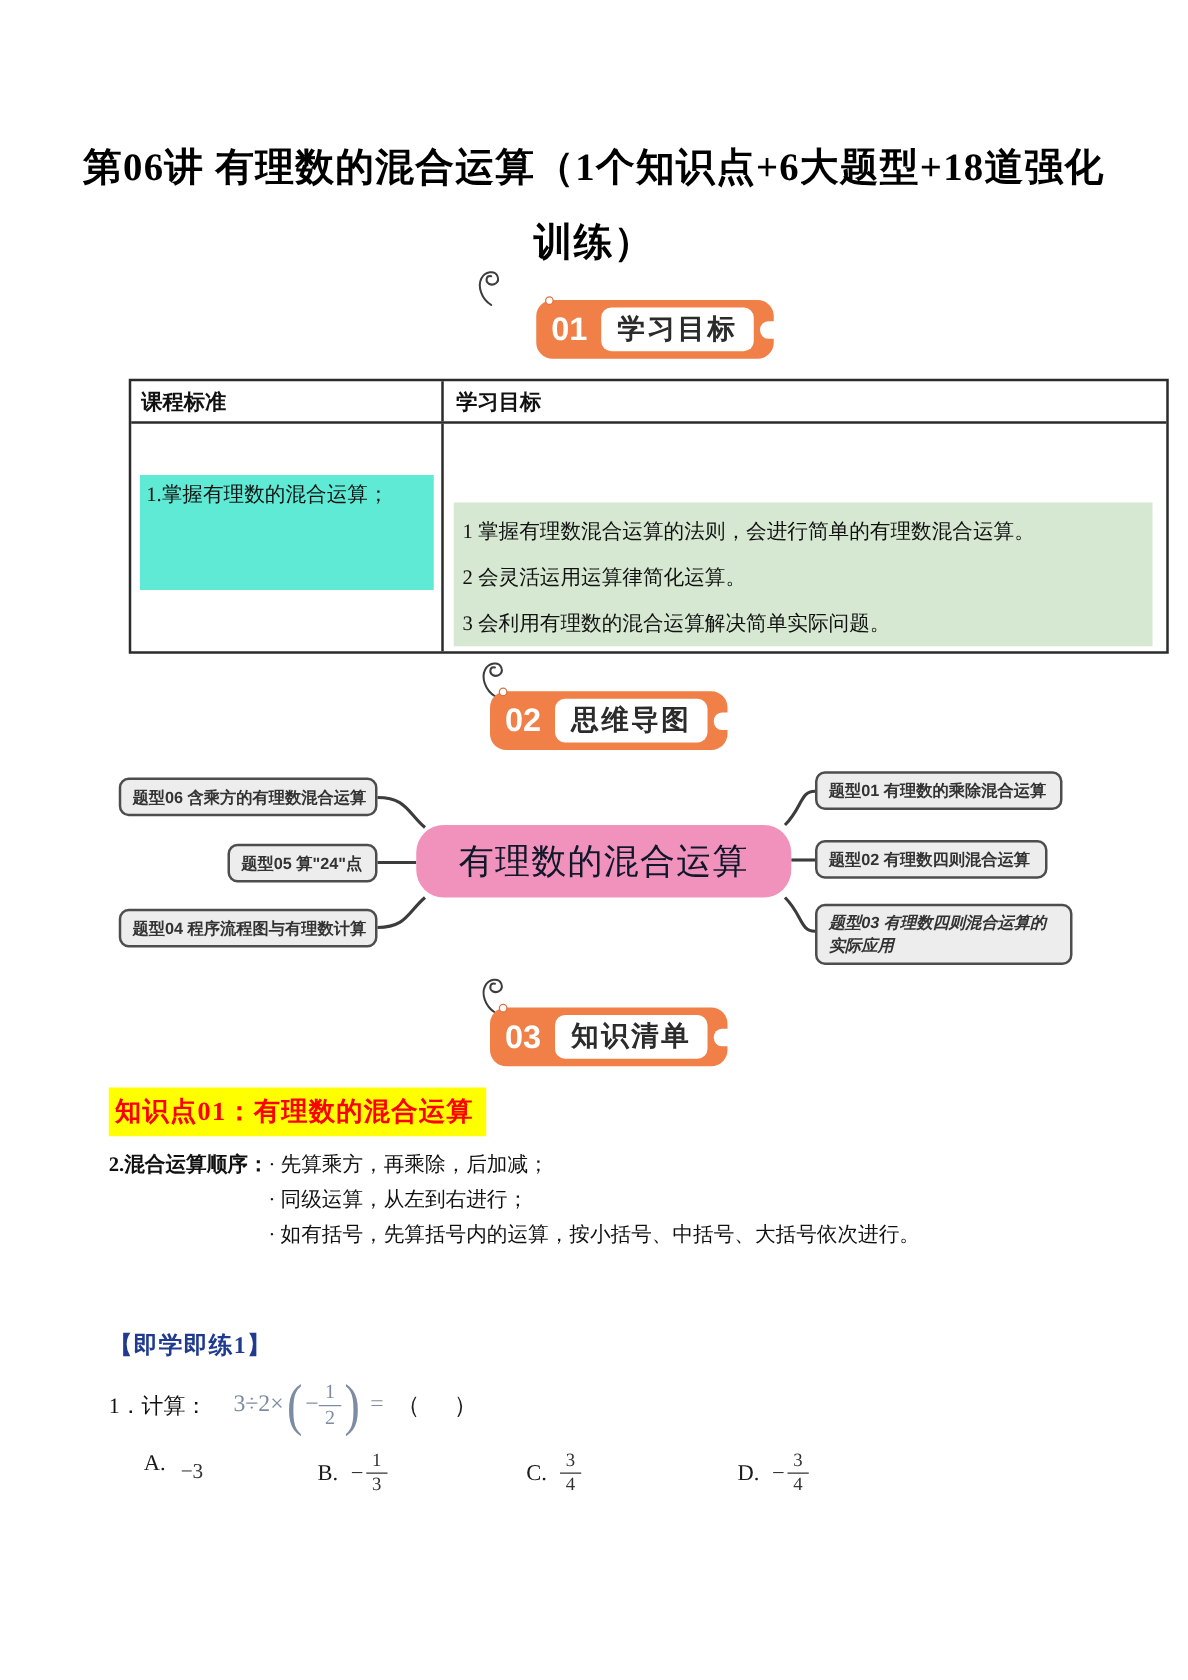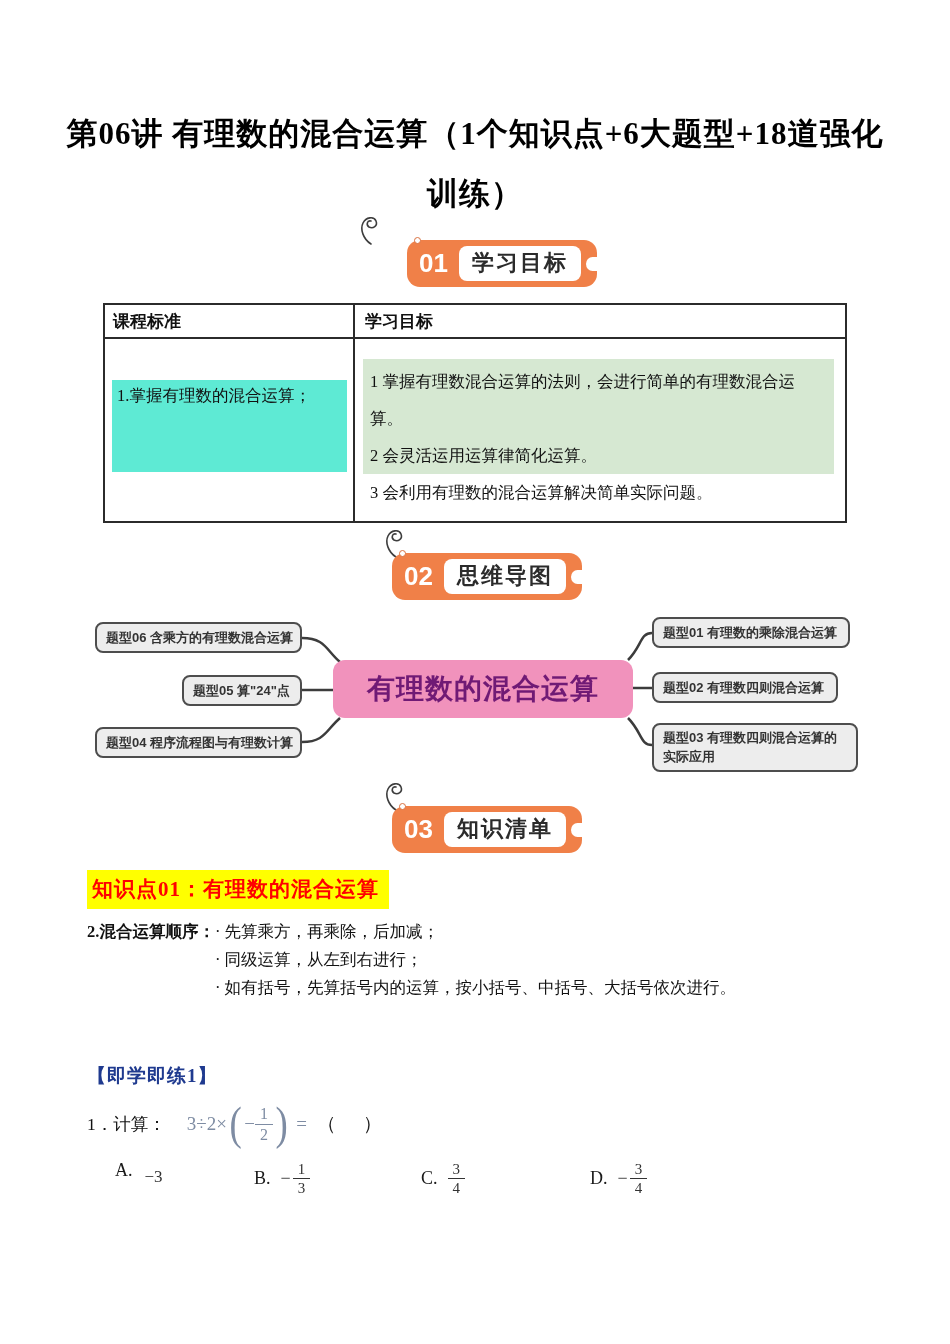--- a/index.html
+++ b/index.html
@@ -23,45 +23,45 @@
     font-family:"Liberation Sans","DejaVu Sans",sans-serif; }
   .capsule .lbl { background:#ffffff; border-radius:8px; padding:2px 13px 3px;
     font-weight:bold; font-size:22px; color:#2b2b2b; letter-spacing:2px;
     font-family:"Liberation Sans","DejaVu Sans",sans-serif; white-space:nowrap; }
   .capsule .notch { position:absolute; right:-2px; top:50%; margin-top:-7px;
     width:13px; height:14px; background:#ffffff; border-radius:50% 0 0 50%; }
   .capsule .pin-dot { position:absolute; left:7px; top:-3px; width:7px; height:7px;
     background:#ffffff; border-radius:50%; border:1px solid #d97140; }
 
   
-  .obj-table { position:absolute; left:103px; top:303px; width:744px; height:220px;
+  .obj-table { position:absolute; left:103px; top:303px; width:832px; height:220px;
     border:2px solid #2b2b2b; }
   .thead { display:flex; height:34px; border-bottom:2px solid #2b2b2b; }
   .th1 { width:250px; border-right:2px solid #2b2b2b; padding:5px 8px;
     font-weight:bold; font-size:17px; }
   .th2 { flex:1; padding:5px 10px; font-weight:bold; font-size:17px; }
   .tbody { display:flex; height:182px; }
   .td1 { width:250px; border-right:2px solid #2b2b2b; position:relative; }
-  .td2 { flex:1; position:relative; }
+  .td2 { flex:1; position:relative;margin-top:43px; }
   .green1 { position:absolute; left:7px; right:6px; top:41px; height:92px;
     background:#5eead4; padding:5px 5px; font-size:16.5px; }
   .green2 { position:absolute; left:8px; right:11px; top:20px; height:115px;
     background:#D6E8D2; padding:4px 7px; font-size:16.5px; line-height:37px; }
 
   
   .mindmap { position:absolute; left:70px; top:600px; width:810px; height:200px;
     font-family:"Liberation Sans","DejaVu Sans",sans-serif; }
   .mindmap svg.connectors { position:absolute; left:0; top:0; }
   .mm-box { position:absolute; background:#EDEDED; border:2px solid #4d4d4d;
     border-radius:8px; display:flex; align-items:center; padding:0 9px;
     font-weight:bold; font-size:13px; color:#333; white-space:nowrap; }
-  .mm-box.wrap2 { white-space:normal; line-height:1.4; padding:8px 9px; }
-  .mm-center { position:absolute; background:#F192BC; border-radius:12px;
+  .mm-box.wrap2 { white-space:normal; line-height:1.4; padding:8px 9px;font-style:italic; }
+  .mm-center { position:absolute; background:#F192BC; border-radius:22px;
     display:flex; align-items:center; justify-content:center;
-    font-weight:bold; font-size:28px; color:#701a75; letter-spacing:1px; }
+    font-weight:normal; font-size:28px; color:#0f172a; letter-spacing:1px; }
 
   
   .kp-heading { position:absolute; left:87px; top:870px; background:#FFFF00;
     color:#FF0000; font-weight:bold; font-size:21px; padding:5px 10px 6px 5px;
     letter-spacing:1px; }
   .rules { position:absolute; left:87px; top:918px; width:800px; font-size:16.5px; }
   .rule-row { display:flex; }
   .rule-row + .rule-row { margin-top:15px; }
   .rule-label { font-weight:bold; white-space:nowrap; line-height:28px; }
   .rule-items { line-height:28px; }
@@ -98,21 +98,21 @@
 </head>
 <body>
 
 <div class="page">
 
   <div class="title-block">
     <div>第06讲 有理数的混合运算（1个知识点+6大题型+18道强化</div>
     <div>训练）</div>
   </div>
 
-  <div class="badge" style="left:367px; top:240px;padding-left:40px;">
+  <div class="badge" style="left:389px; top:240px;padding-left:40px;">
     <svg class="spiral" width="30" height="32" viewBox="0 0 30 32">
       <path d="M14 30 C6 25 3 15 6 9 C9 3 17 2 19 7 C21 12 16 15 12 13 C9 11 10 6 14 7" fill="none" stroke="#3d3d3d" stroke-width="1.6" stroke-linecap="round"></path>
     </svg>
     <div class="capsule">
       <span class="pin-dot"></span>
       <span class="num">01</span>
       <span class="lbl">学习目标</span>
       <span class="notch"></span>
     </div>
   </div>

